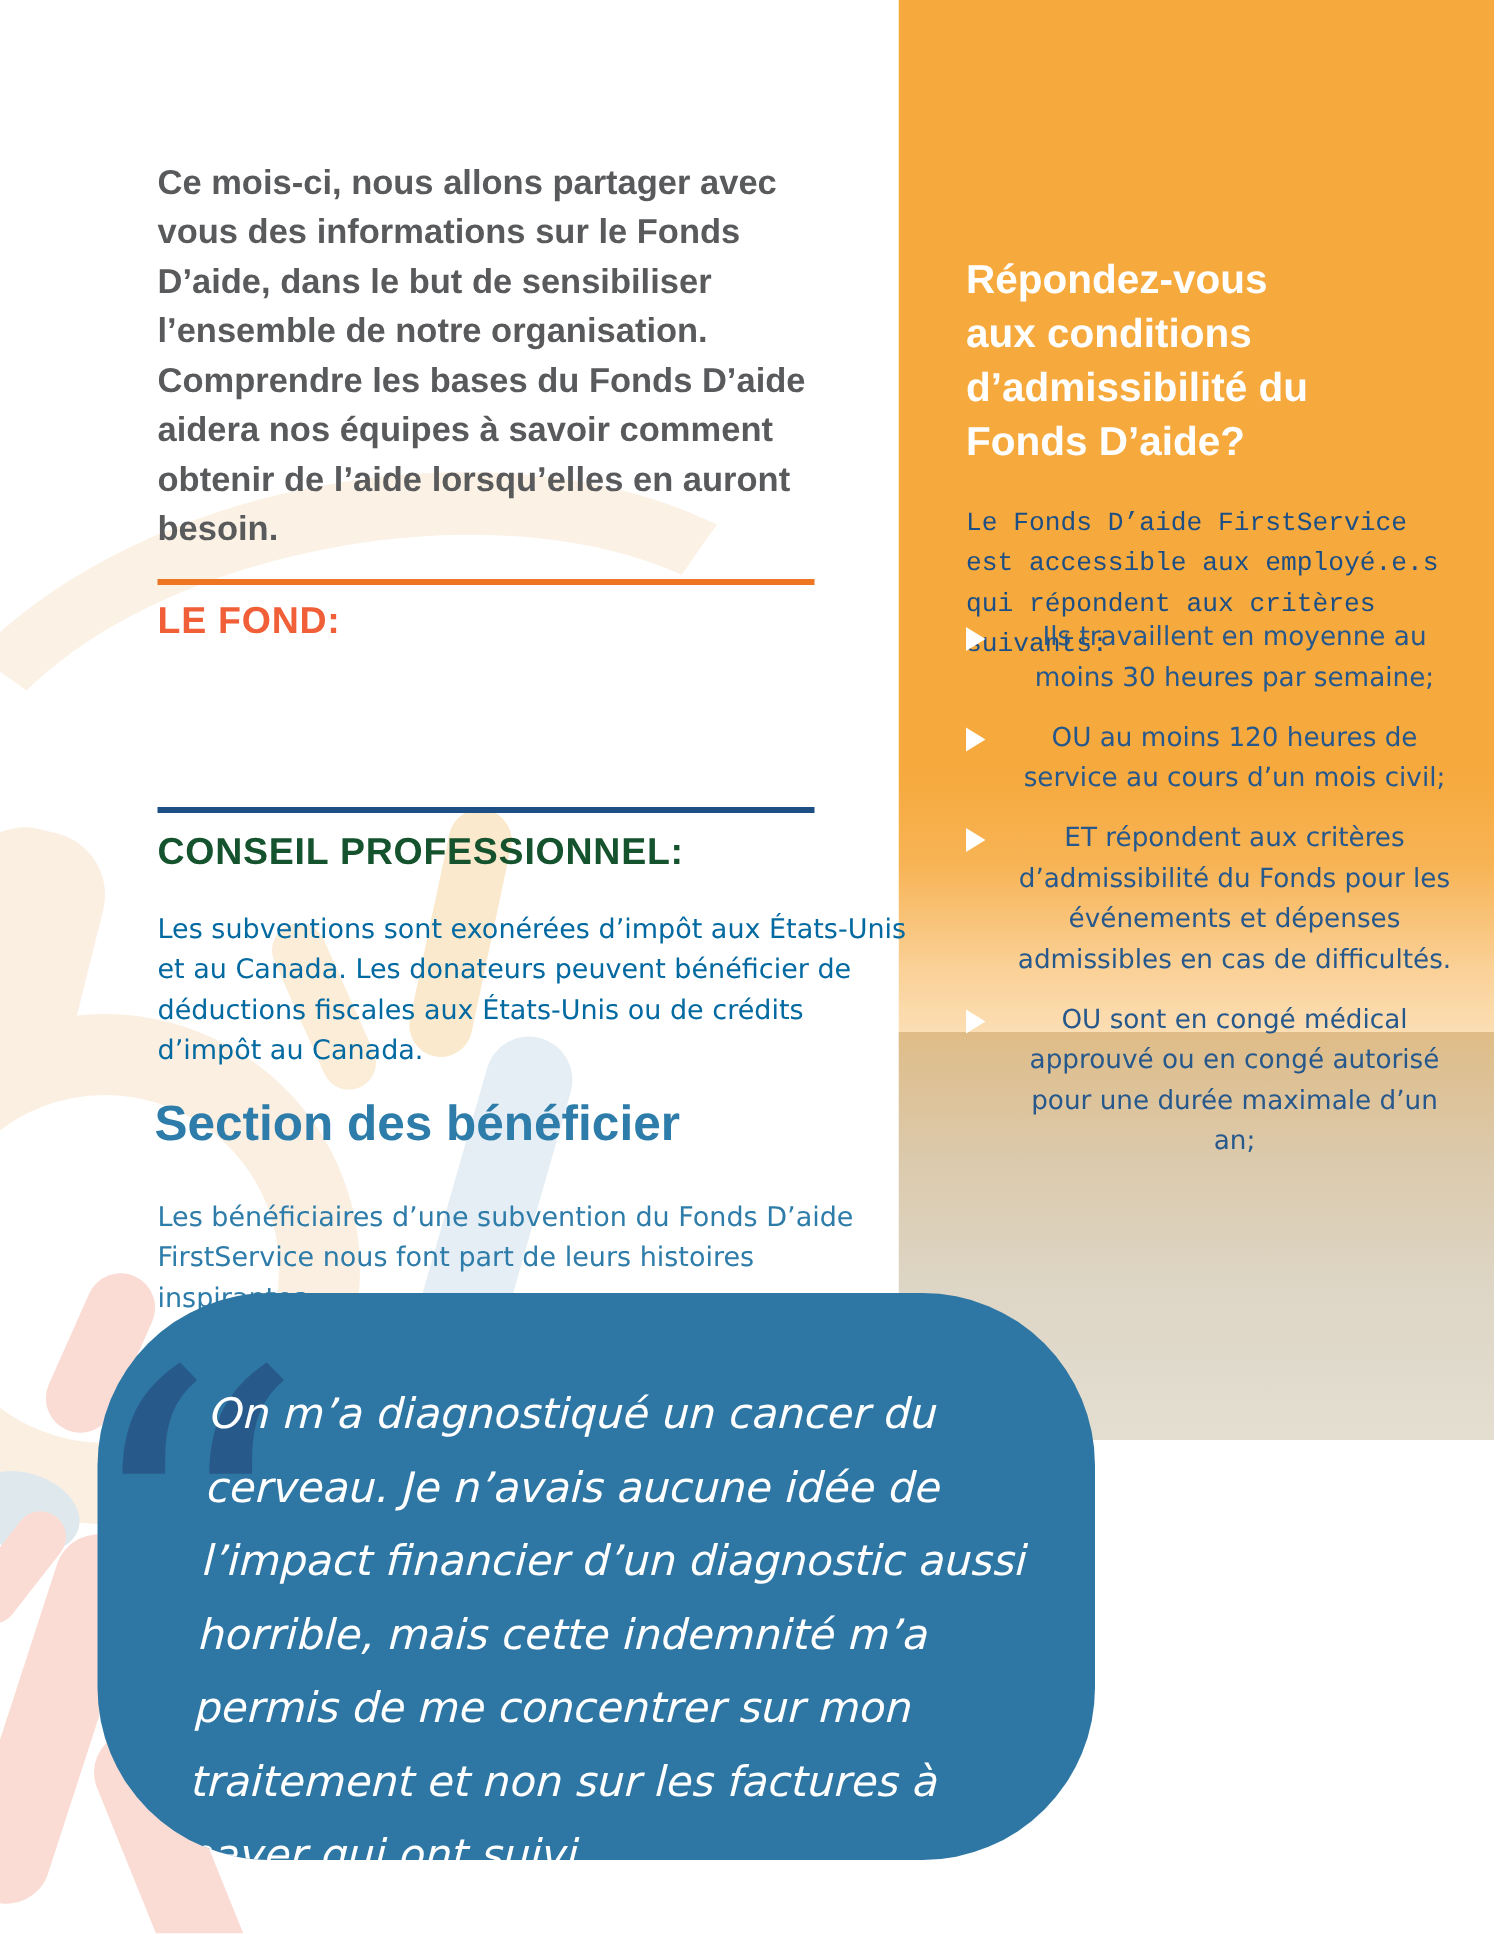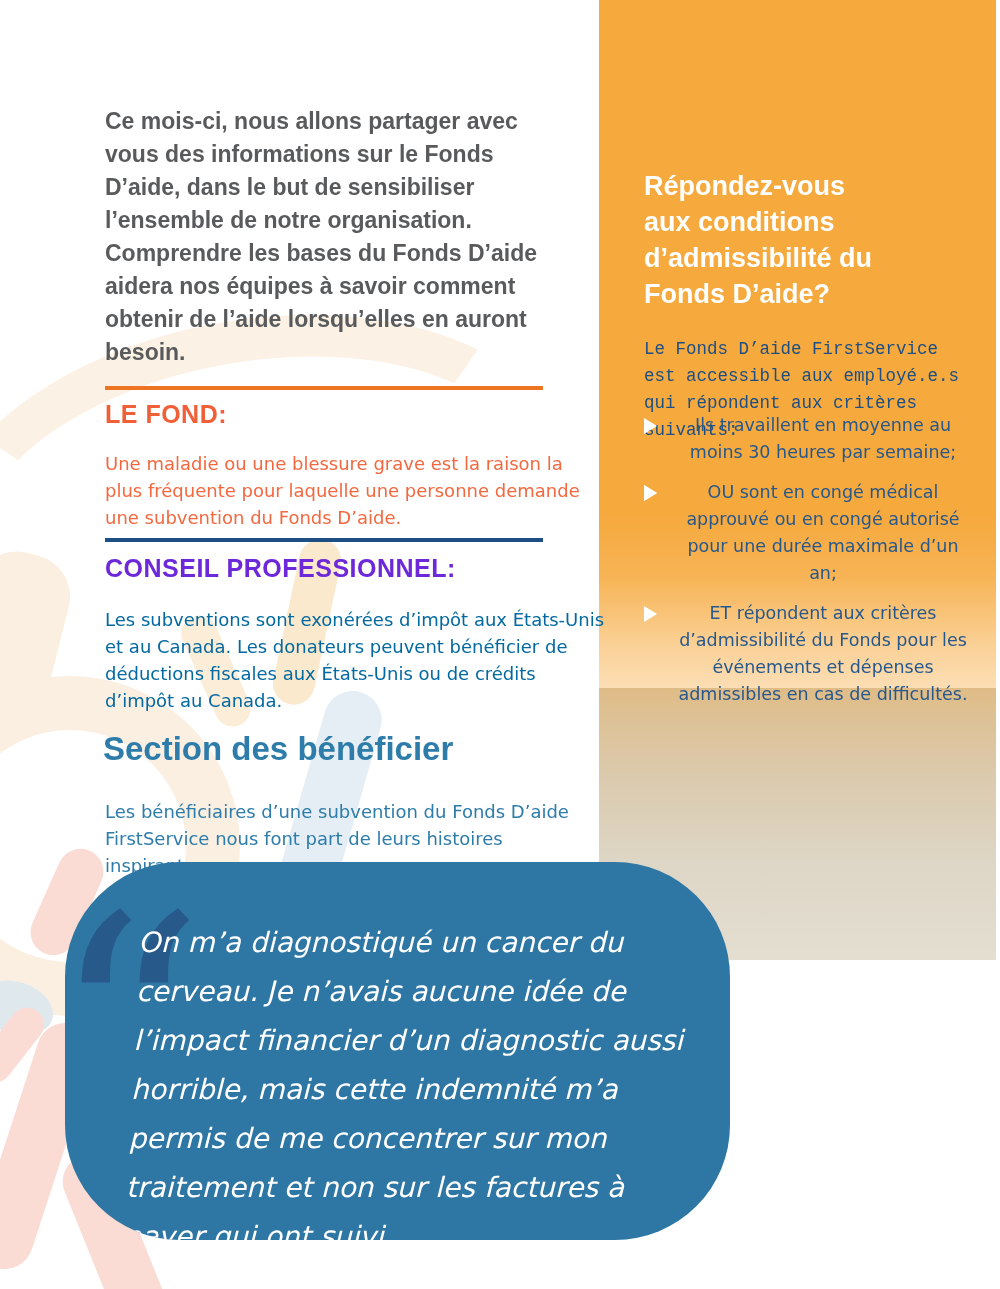--- a/index.html
+++ b/index.html
@@ -27,21 +27,21 @@
   .intro{position:absolute;left:105px;top:82px;width:470px;z-index:2;
     font-size:23px;line-height:33px;font-weight:700;color:#595A5C;}
   .rule{position:absolute;left:105px;width:438px;height:4px;z-index:2;}
   .rule-orange{top:386px;background:#EE7623;}
   .rule-blue{top:538px;background:#1D4F84;}
   .fund-title{position:absolute;left:105px;top:400px;z-index:2;
     font-size:25px;font-weight:700;letter-spacing:.5px;color:#F15F38;}
   .fund-body{position:absolute;left:105px;top:432px;width:500px;z-index:2;
     font-family:"DejaVu Sans",sans-serif;font-size:18px;line-height:27px;color:#F3683F;}
   .tip-title{position:absolute;left:105px;top:554px;z-index:2;
-    font-size:25px;font-weight:700;letter-spacing:.5px;color:#6d28d9;}
+    font-size:25px;font-weight:700;letter-spacing:.5px;color:#14532d;}
   .tip-body{position:absolute;left:105px;top:588px;width:502px;z-index:2;
     font-family:"DejaVu Sans",sans-serif;font-size:18px;line-height:27px;color:#0369a1;}
   .testi-title{position:absolute;left:103px;top:730px;z-index:2;
     font-size:33px;font-weight:700;color:#2D7CA9;}
   .testi-sub{position:absolute;left:105px;top:780px;width:505px;z-index:2;
     font-family:"DejaVu Sans",sans-serif;font-size:18px;line-height:27px;color:#2D7CA9;}
 
   
   .right-panel{position:absolute;left:599px;top:0;width:397px;height:960px;overflow:hidden;z-index:1;}
   .photo{position:absolute;left:0;top:688px;width:397px;height:601px;
@@ -88,21 +88,20 @@
   <div class="wm wm-blue-sliver"></div>
   <div class="wm wm-pink0"></div>
   <div class="wm wm-pink1"></div>
   <div class="wm wm-pink2"></div>
   <div class="wm wm-pink3"></div>
 
   <p class="intro">Ce mois-ci, nous allons partager avec vous des informations sur le Fonds D’aide, dans le but de sensibiliser l’ensemble de notre organisation. Comprendre les bases du Fonds D’aide aidera nos équipes à savoir comment obtenir de l’aide lorsqu’elles en auront besoin.</p>
 
   <div class="rule rule-orange"></div>
   <div class="fund-title">LE FOND:</div>
-  <p class="fund-body">Une maladie ou une blessure grave est la raison la plus fréquente pour laquelle une personne demande une subvention du Fonds D’aide.</p>
 
   <div class="rule rule-blue"></div>
   <div class="tip-title">CONSEIL PROFESSIONNEL:</div>
   <p class="tip-body">Les subventions sont exonérées d’impôt aux États-Unis et au Canada. Les donateurs peuvent bénéficier de déductions fiscales aux États-Unis ou de crédits d’impôt au Canada.</p>
 
   <div class="testi-title">Section des bénéficier</div>
   <p class="testi-sub">Les bénéficiaires d’une subvention du Fonds D’aide FirstService nous font part de leurs histoires inspirantes.</p>
 
   <div class="right-panel">
     <div class="photo">
@@ -122,28 +121,29 @@
 
     <div class="sidebar-title">Répondez-vous aux conditions d’admissibilité du Fonds D’aide?</div>
     <p class="sidebar-intro">Le Fonds D’aide FirstService est accessible aux employé.e.s qui répondent aux critères suivants:</p>
     <ul class="sidebar-list">
       <li>
         <span class="tri"></span>
         <span>Ils travaillent en moyenne au moins 30 heures par semaine;</span>
       </li>
       <li>
         <span class="tri"></span>
+        <span>OU au moins 120 heures de service au cours d’un mois civil;</span>
+      </li>
+      <li>
+        <span class="tri"></span>
+        <span>ET répondent aux critères d’admissibilité du Fonds pour les événements et dépenses admissibles en cas de difficultés.</span>
       </li>
       <li>
         <span class="tri"></span>
         <span>OU sont en congé médical approuvé ou en congé autorisé pour une durée maximale d’un an;</span>
-      </li>
-      <li>
-        <span class="tri"></span>
-        <span>ET répondent aux critères d’admissibilité du Fonds pour les événements et dépenses admissibles en cas de difficultés.</span>
       </li>
     </ul>
   </div>
 
   <div class="bubble">
     <div class="quote-mark">
       <span>“</span>
     </div>
     <p class="quote-text">On m’a diagnostiqué un cancer du cerveau. Je n’avais aucune idée de l’impact financier d’un diagnostic aussi horrible, mais cette indemnité m’a permis de me concentrer sur mon traitement et non sur les factures à payer qui ont suivi .</p>
   </div>

